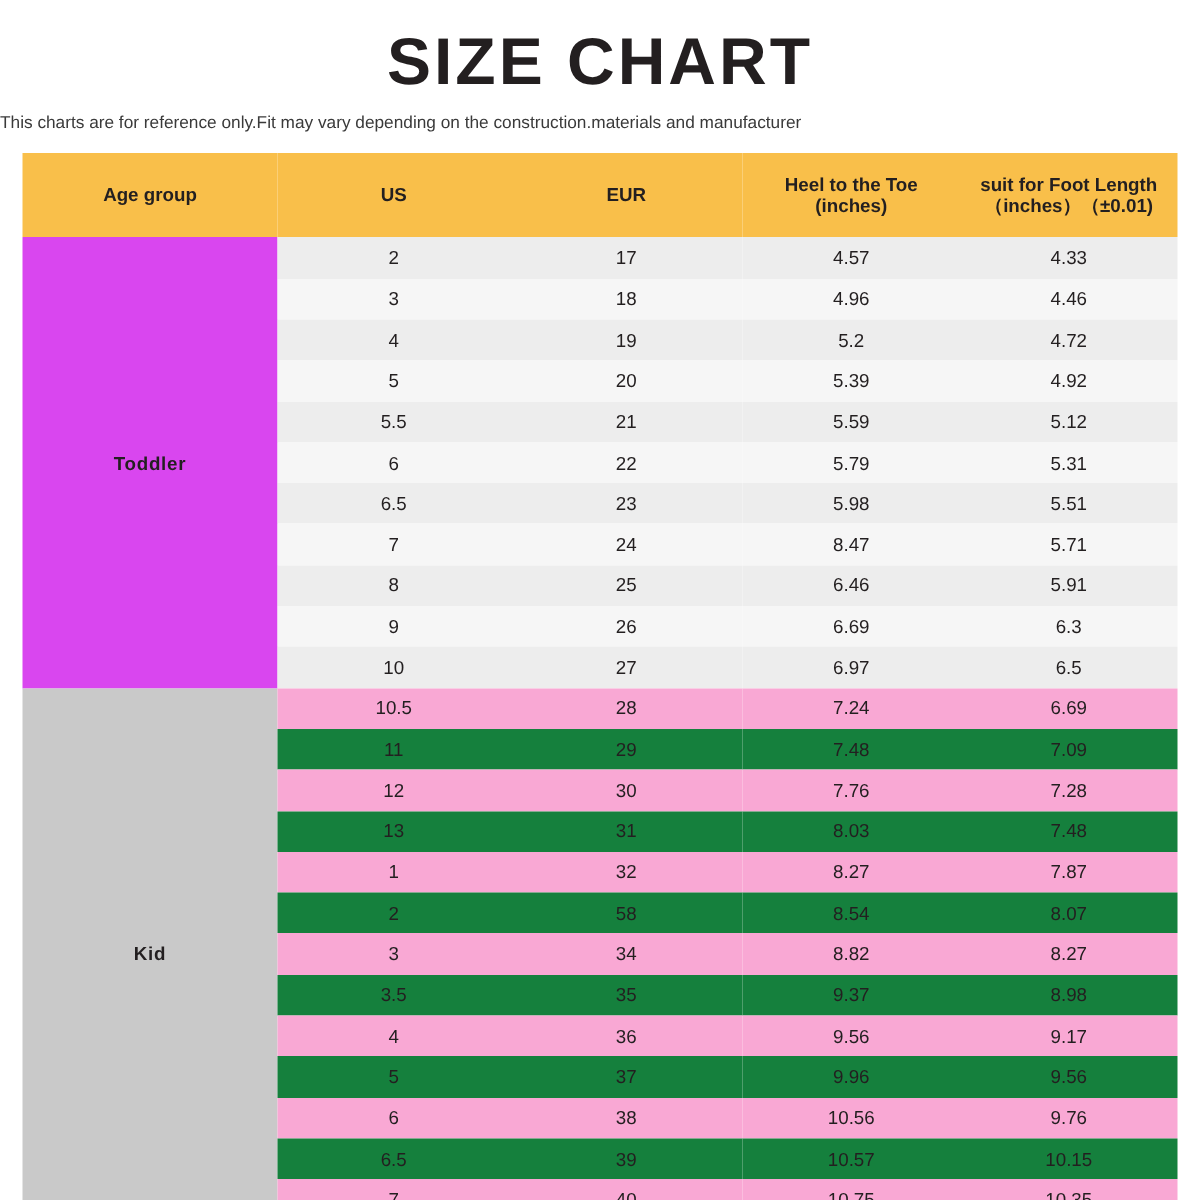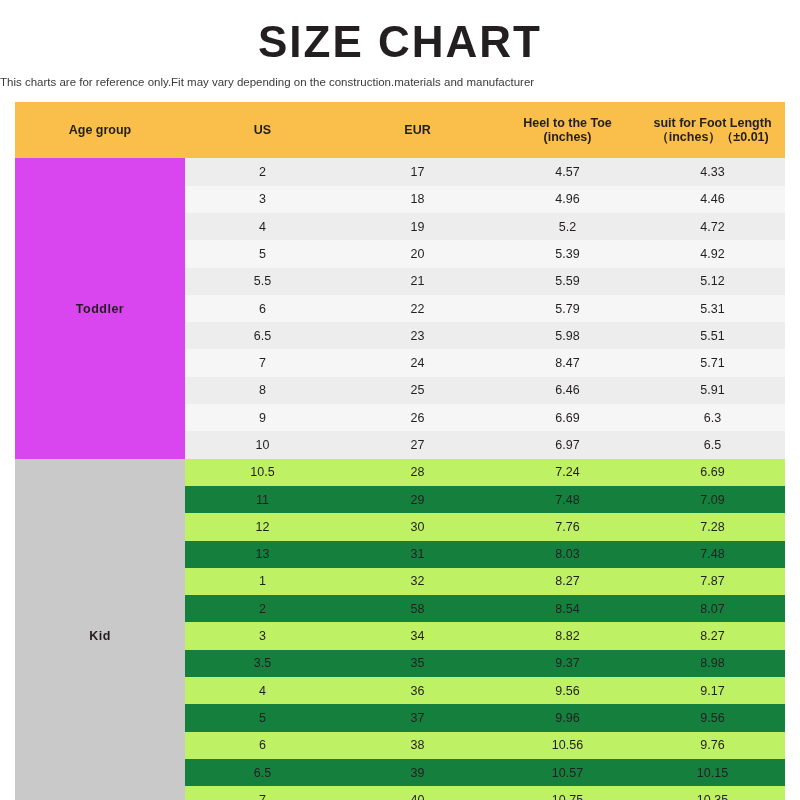--- a/index.html
+++ b/index.html
@@ -65,21 +65,21 @@
     height: 27.3px;
     padding: 0;
   }
   td.group {
     font-size: 21px;
     font-weight: bold;
     letter-spacing: 0.5px;
   }
   .toddler-even { background: #ededed; }
   .toddler-odd  { background: #f6f6f6; }
-  .kid-even { background: #bef264; margin-top: 28px; }
+  .kid-even { background: #f9a8d4; margin-top: 28px; }
   .kid-odd  { background: #15803d; }
   .group-toddler { background: #d946ef; }
   .group-kid { background: #c9c9c9; }
   col.c1 { width: 170px; }
   col.c2 { width: 155px; }
   col.c3 { width: 155px; }
   col.c4 { width: 145px; }
   col.c5 { width: 145px; }
 </style>
 </head>

